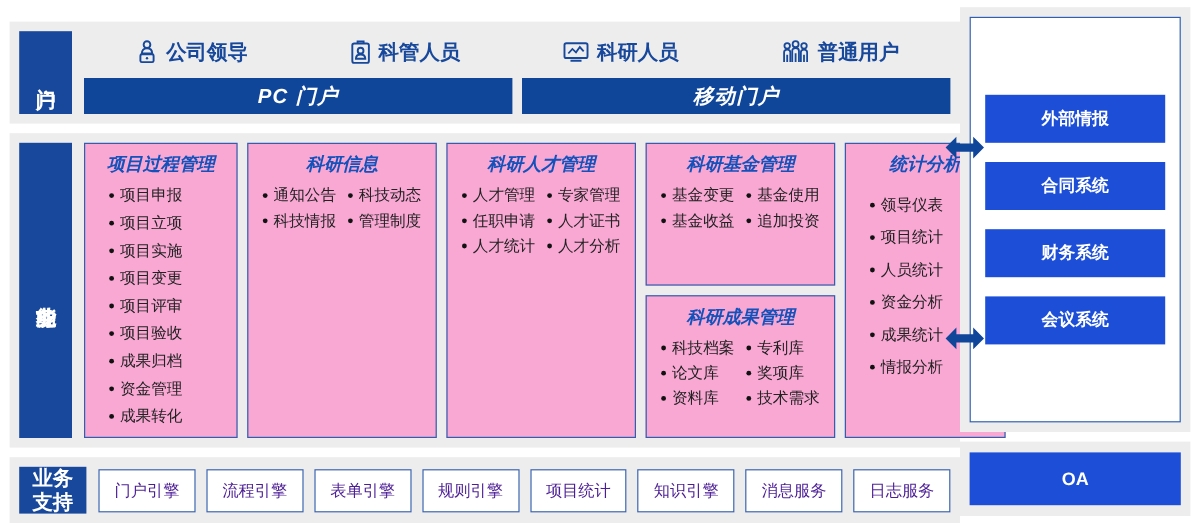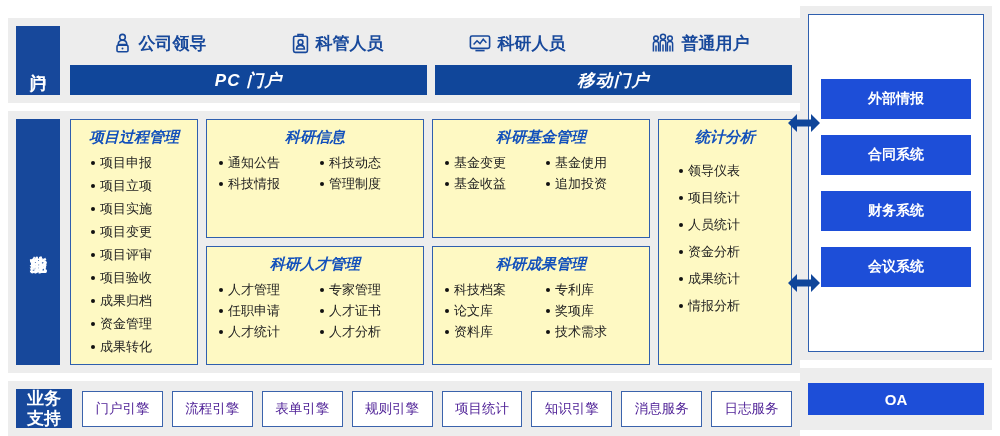--- a/index.html
+++ b/index.html
@@ -66,32 +66,32 @@
     font-size:17px;font-weight:bold;font-style:italic;
     letter-spacing:1px;
   }
 
   
   .func-body{
     flex:1;display:flex;gap:8px;margin-left:10px;
   }
   .card{
     border:1.5px solid #2f5fae;
-    background:#fef9c3;
+    background:#f9a8d4;
     box-sizing:border-box;
     padding:8px 6px;
     display:flex;flex-direction:column;
   }
   .card-title{
     color:#1351bb;font-weight:bold;font-style:italic;
     font-size:15px;text-align:center;margin-bottom:7px;
     white-space:nowrap;
   }
   .col-a{flex:0 0 128px;}
-  .col-b{flex:1;display:flex;flex-direction:column;gap:8px;}
+  .col-b{flex:1;display:flex;flex-direction:row;gap:8px;}
   .col-c{flex:1;display:flex;flex-direction:column;gap:8px;border-radius:30px;}
   .col-d{flex:0 0 134px;}
   .col-b .card,.col-c .card{flex:1;}
 
   .bullets{display:flex;flex-direction:column;gap:3px;}
   .bullets.two-col{
     display:grid;grid-template-columns:1fr 1fr;
     column-gap:10px;row-gap:3px;
     justify-items:start;padding:0 6px;
   }
@@ -140,21 +140,21 @@
     flex:1;border:1.5px solid #2f5fae;background:#fff;
     box-sizing:border-box;
     display:flex;flex-direction:column;justify-content:center;
     gap:16px;padding:14px 12px;
   }
   .sys{
     height:40px;background:#1d4ed8;color:#fff;
     display:flex;align-items:center;justify-content:center;
     font-size:14px;font-weight:bold;
   }
-  .sys.oa{height:32px;font-size:15px;}
+  .sys.oa{height:44px;font-size:15px;}
 </style>
 </head>
 <body>
 
 <div class="page">
 
   <div class="left-col">
 
     <div class="band band-portal">
       <div class="side-tag portal">

